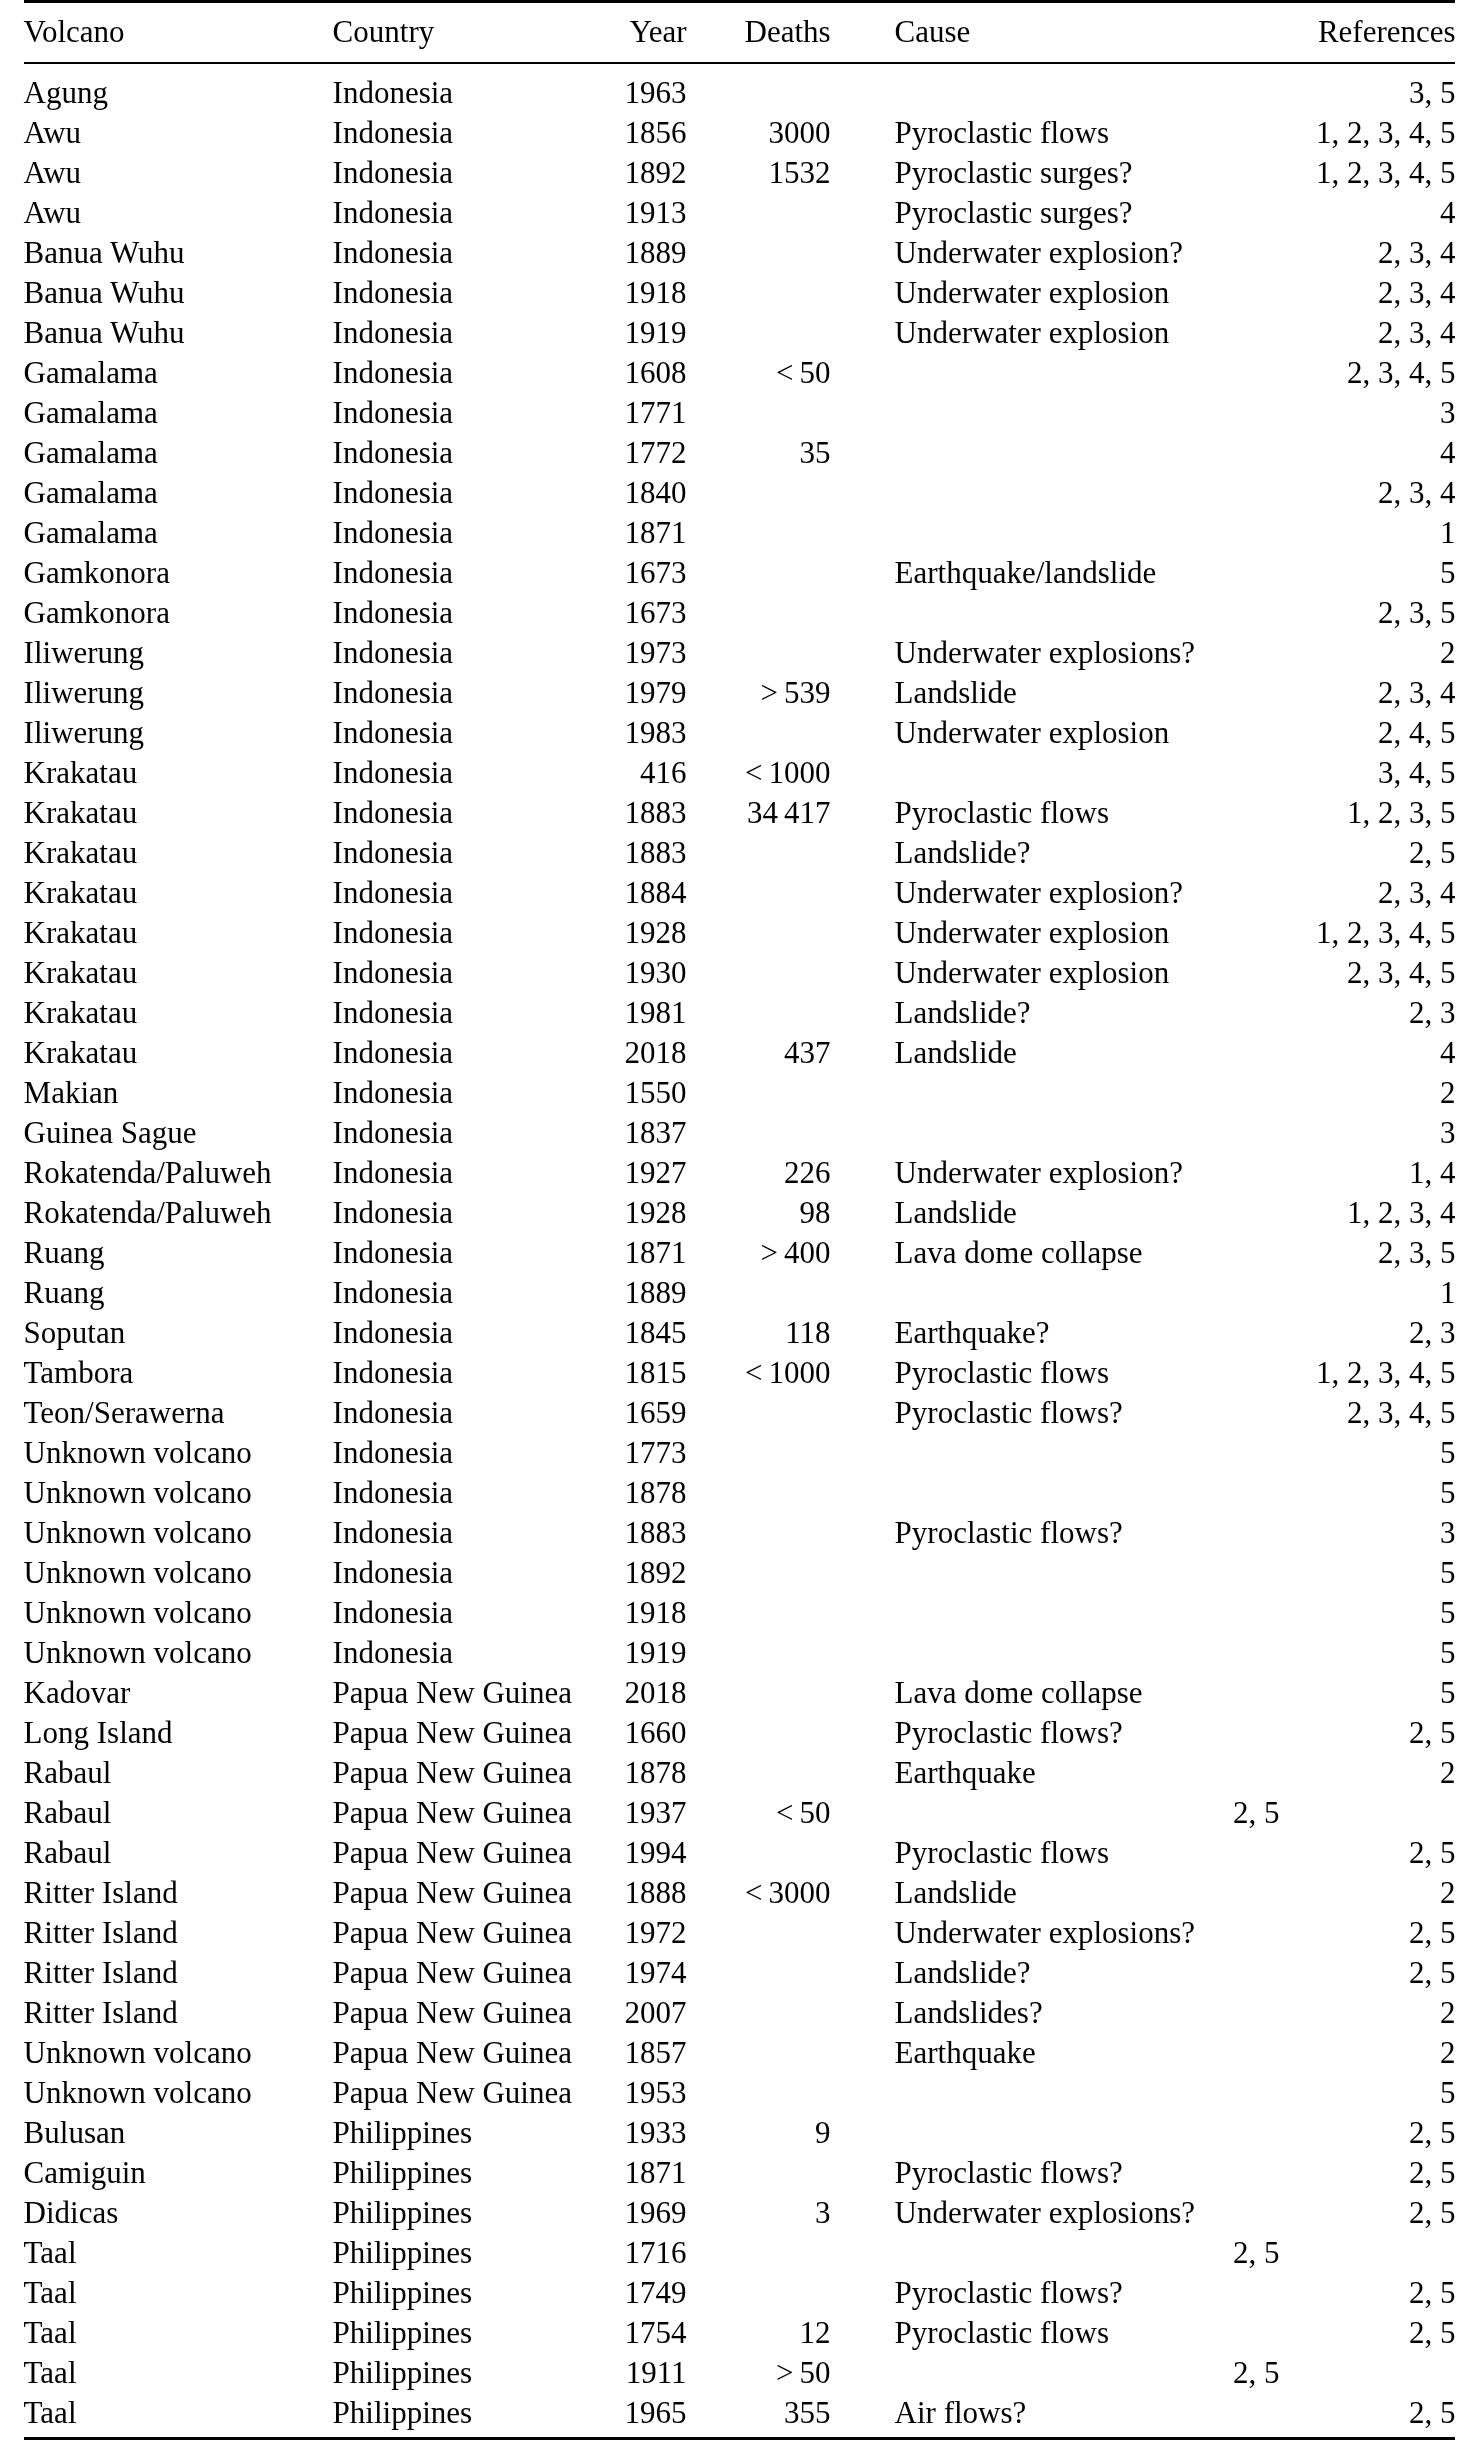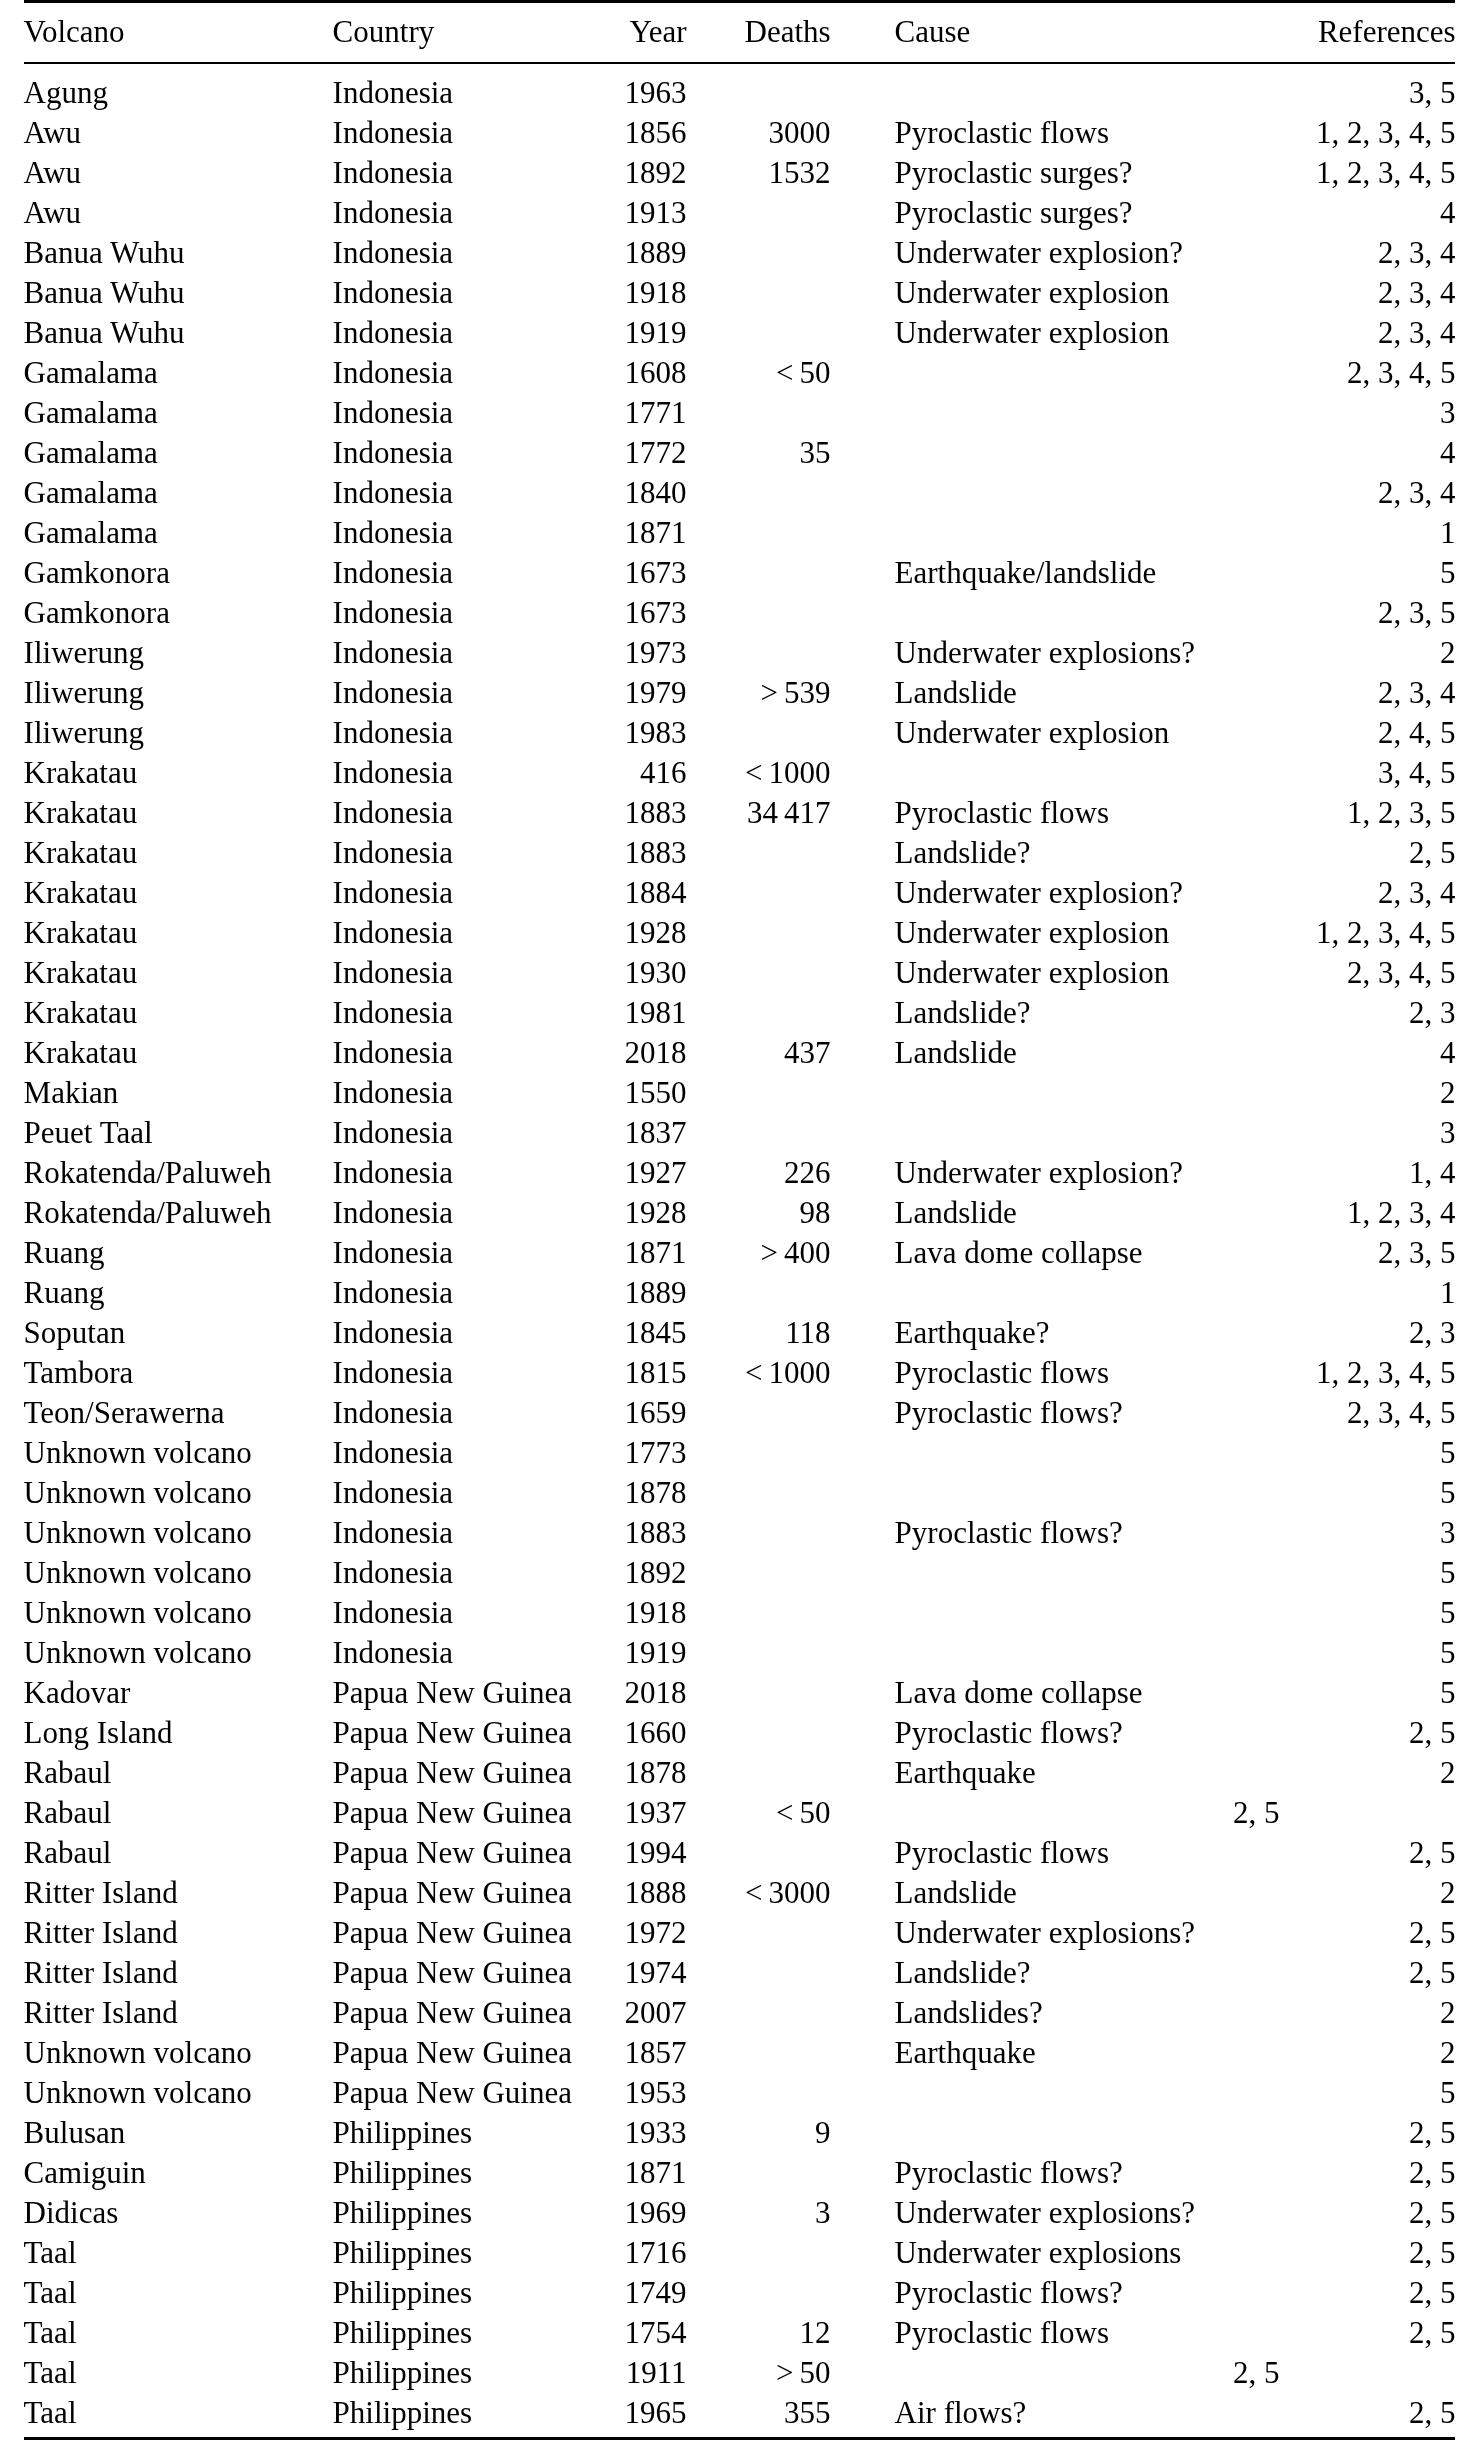--- a/index.html
+++ b/index.html
@@ -266,21 +266,21 @@
       </div>
       <div class="trow">
         <div class="cell align-left col-0">Makian</div>
         <div class="cell align-left col-1">Indonesia</div>
         <div class="cell align-right col-2">1550</div>
         <div class="cell align-right col-3"></div>
         <div class="cell align-left col-4"></div>
         <div class="cell align-right col-5">2</div>
       </div>
       <div class="trow">
-        <div class="cell align-left col-0">Peuet Taal</div>
+        <div class="cell align-left col-0">Guinea Sague</div>
         <div class="cell align-left col-1">Indonesia</div>
         <div class="cell align-right col-2">1837</div>
         <div class="cell align-right col-3"></div>
         <div class="cell align-left col-4"></div>
         <div class="cell align-right col-5">3</div>
       </div>
       <div class="trow">
         <div class="cell align-left col-0">Rokatenda/Paluweh</div>
         <div class="cell align-left col-1">Indonesia</div>
         <div class="cell align-right col-2">1927</div>
@@ -493,21 +493,20 @@
         <div class="cell align-right col-2">1969</div>
         <div class="cell align-right col-3">3</div>
         <div class="cell align-left col-4">Underwater explosions?</div>
         <div class="cell align-right col-5">2, 5</div>
       </div>
       <div class="trow">
         <div class="cell align-left col-0">Taal</div>
         <div class="cell align-left col-1">Philippines</div>
         <div class="cell align-right col-2">1716</div>
         <div class="cell align-right col-3"></div>
-        <div class="cell align-left col-4">Underwater explosions</div>
         <div class="cell align-right col-5">2, 5</div>
       </div>
       <div class="trow">
         <div class="cell align-left col-0">Taal</div>
         <div class="cell align-left col-1">Philippines</div>
         <div class="cell align-right col-2">1749</div>
         <div class="cell align-right col-3"></div>
         <div class="cell align-left col-4">Pyroclastic flows?</div>
         <div class="cell align-right col-5">2, 5</div>
       </div>

